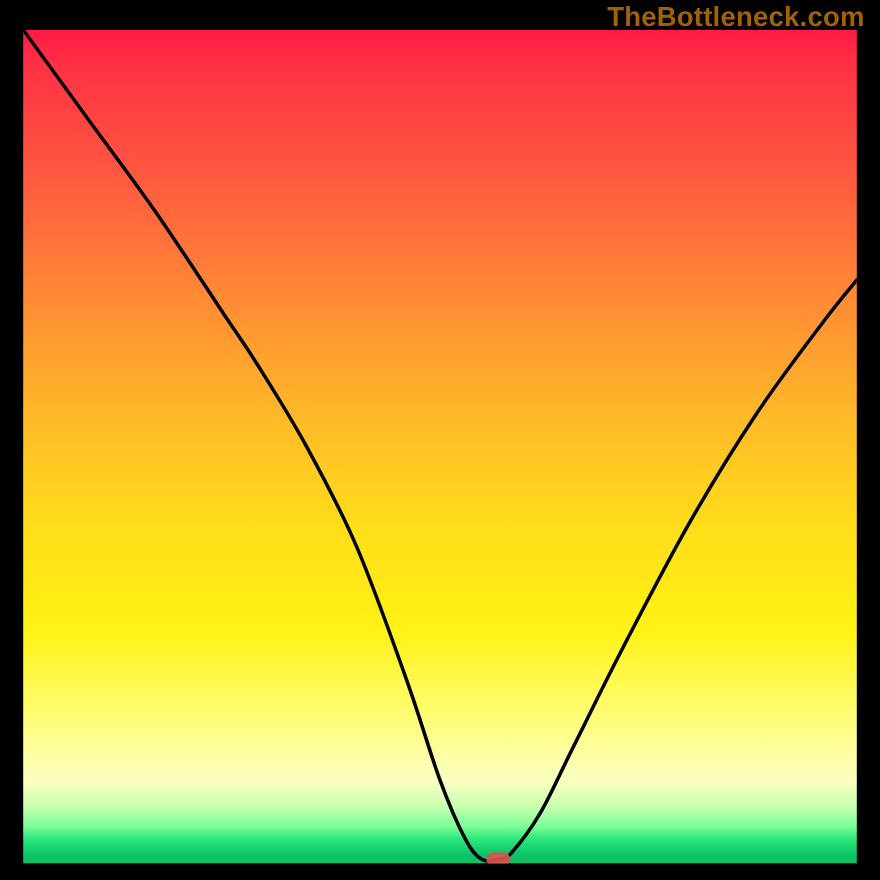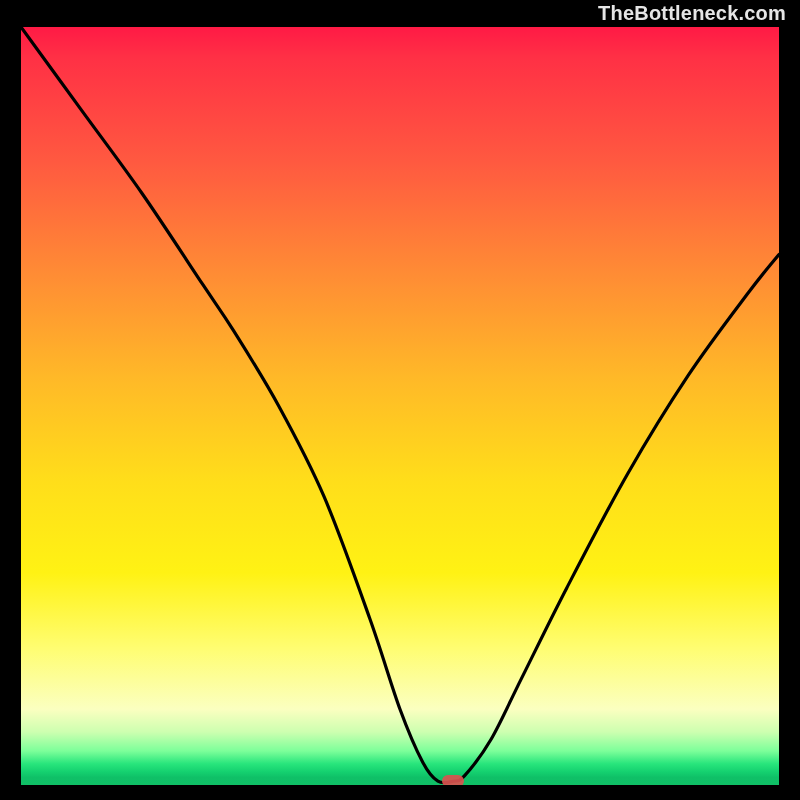--- a/index.html
+++ b/index.html
@@ -13,23 +13,23 @@
   .container {
     position: relative;
     width: 800px;
     height: 800px;
   }
   .watermark {
     position: absolute;
     top: 2px;
     right: 14px;
     font-family: Arial, Helvetica, sans-serif;
-    font-size: 20px;
+    font-size: 25px;
     font-weight: bold;
-    color: #e5e5e5;
+    color: #a16207;
     z-index: 20;
     letter-spacing: 0.2px;
   }
   .plot-area {
     position: absolute;
     left: 21px;
     top: 27px;
     width: 758px;
     height: 758px;
     overflow: hidden;

